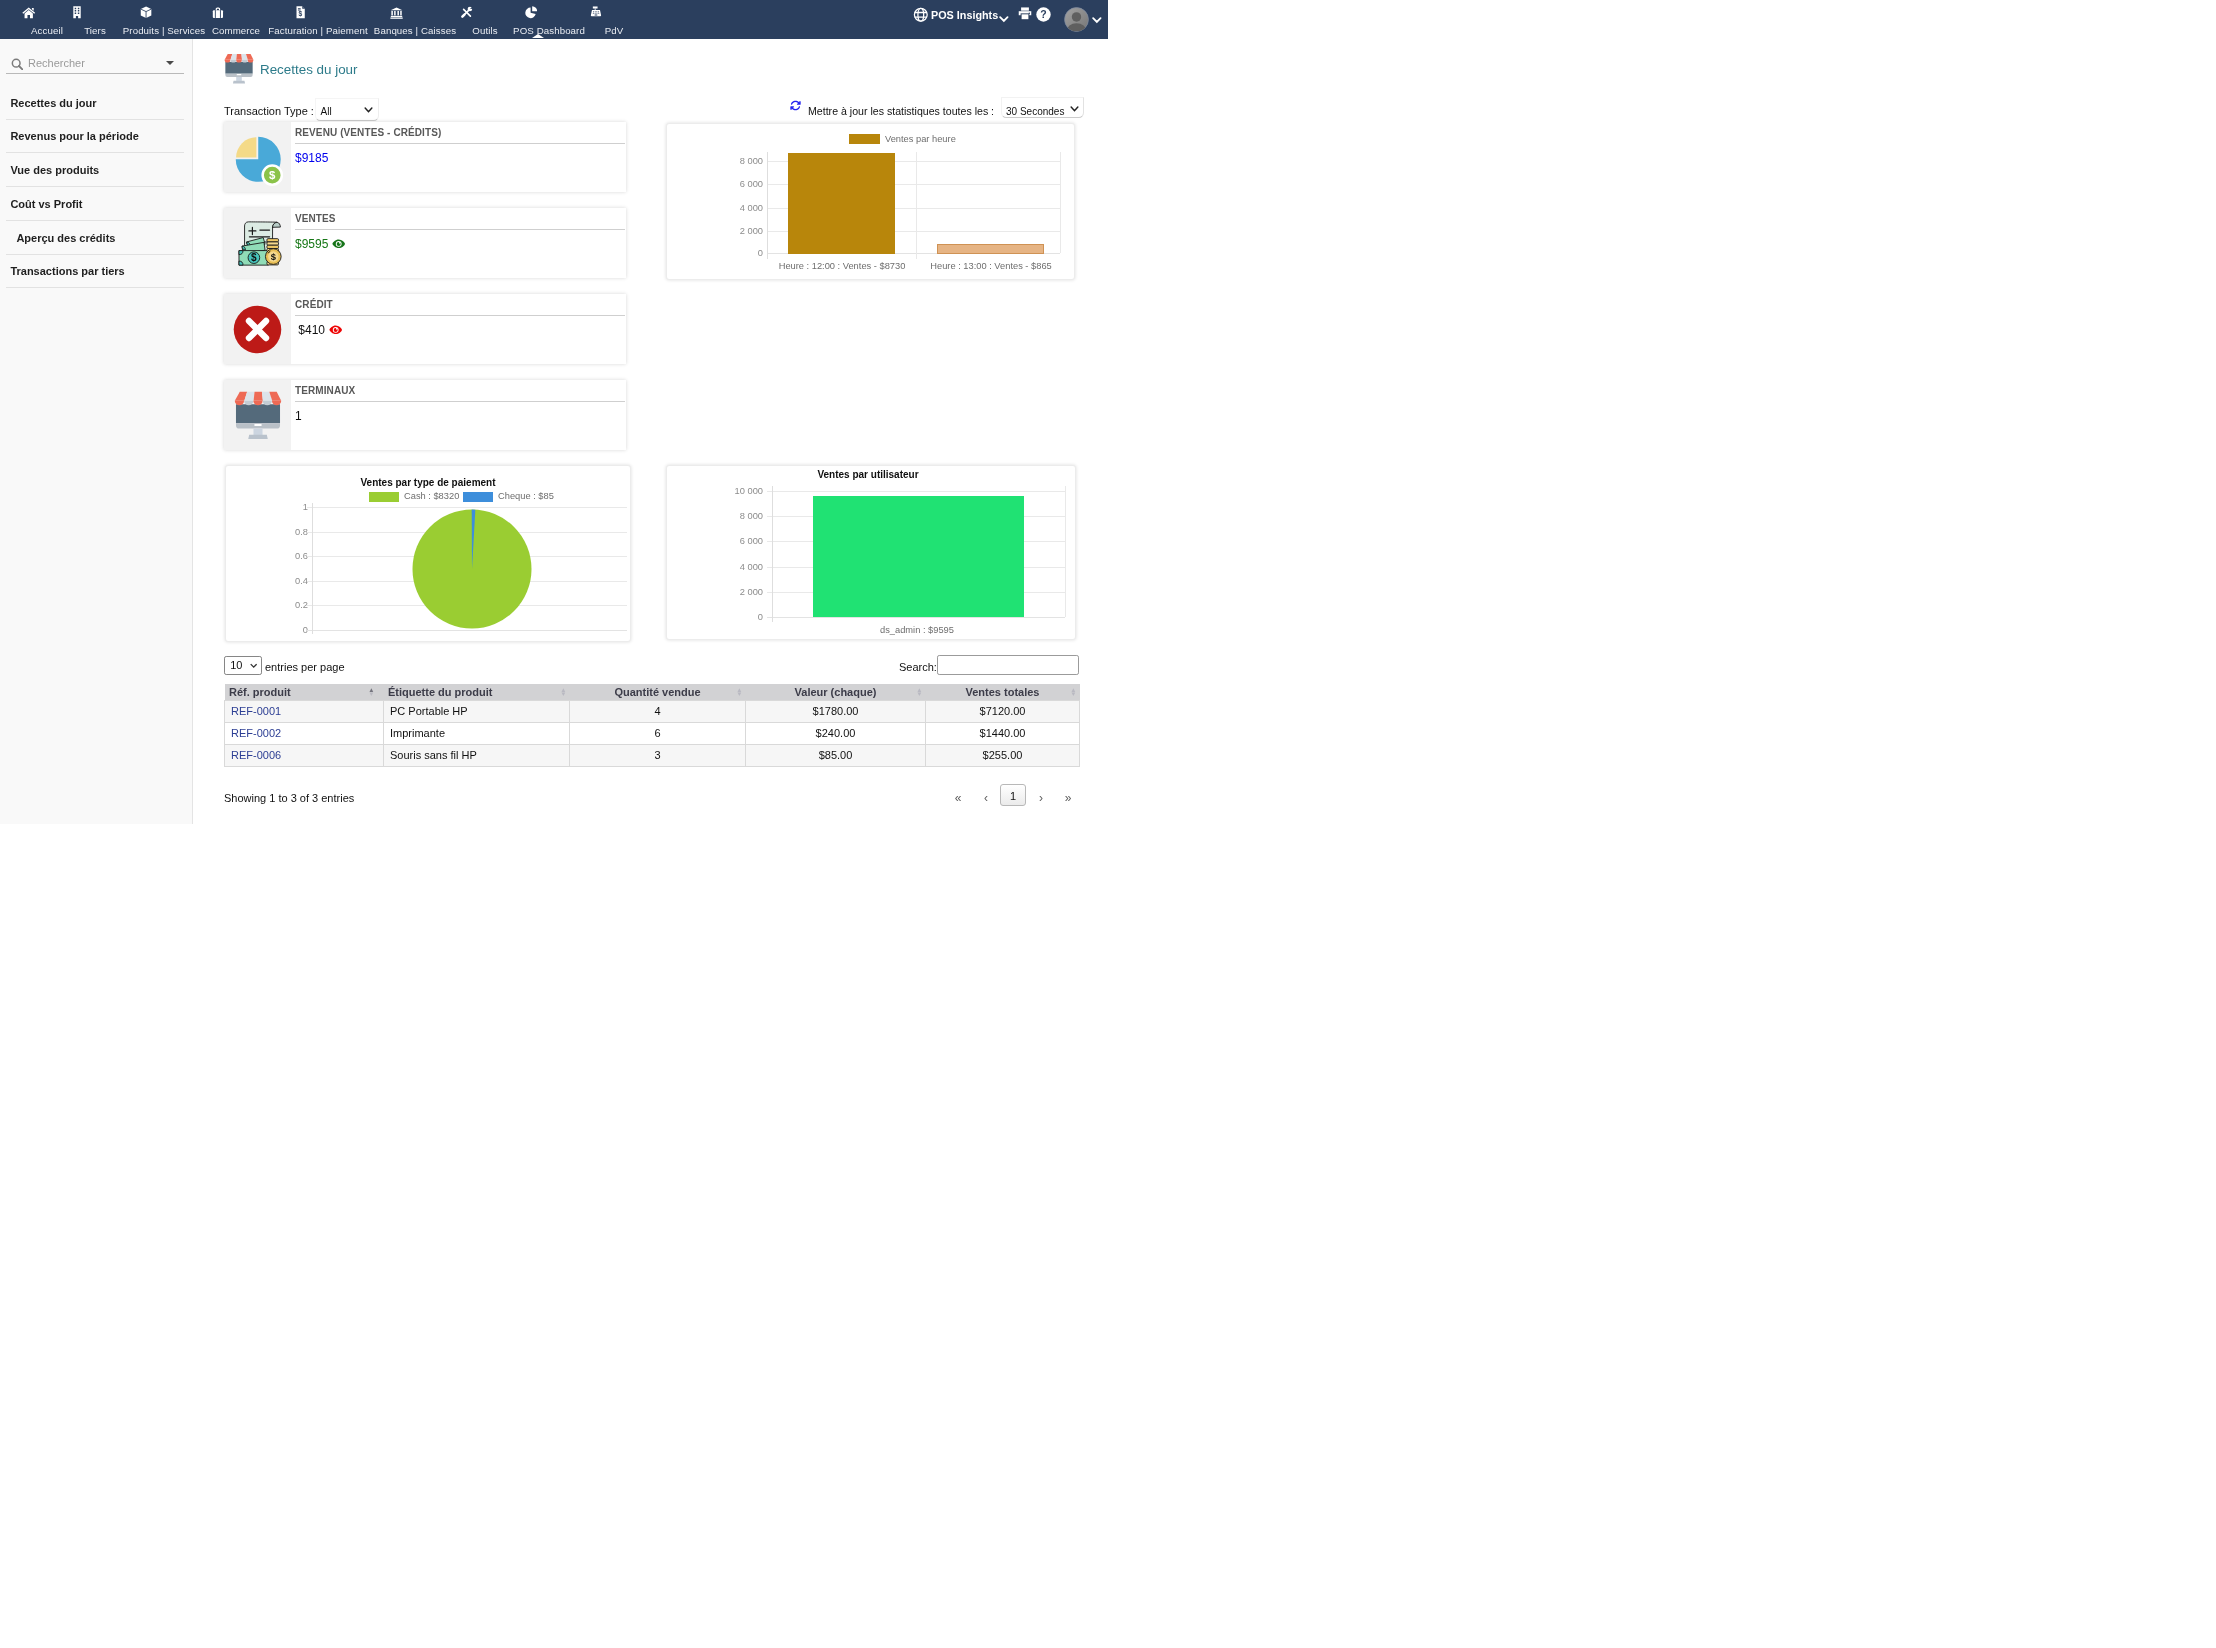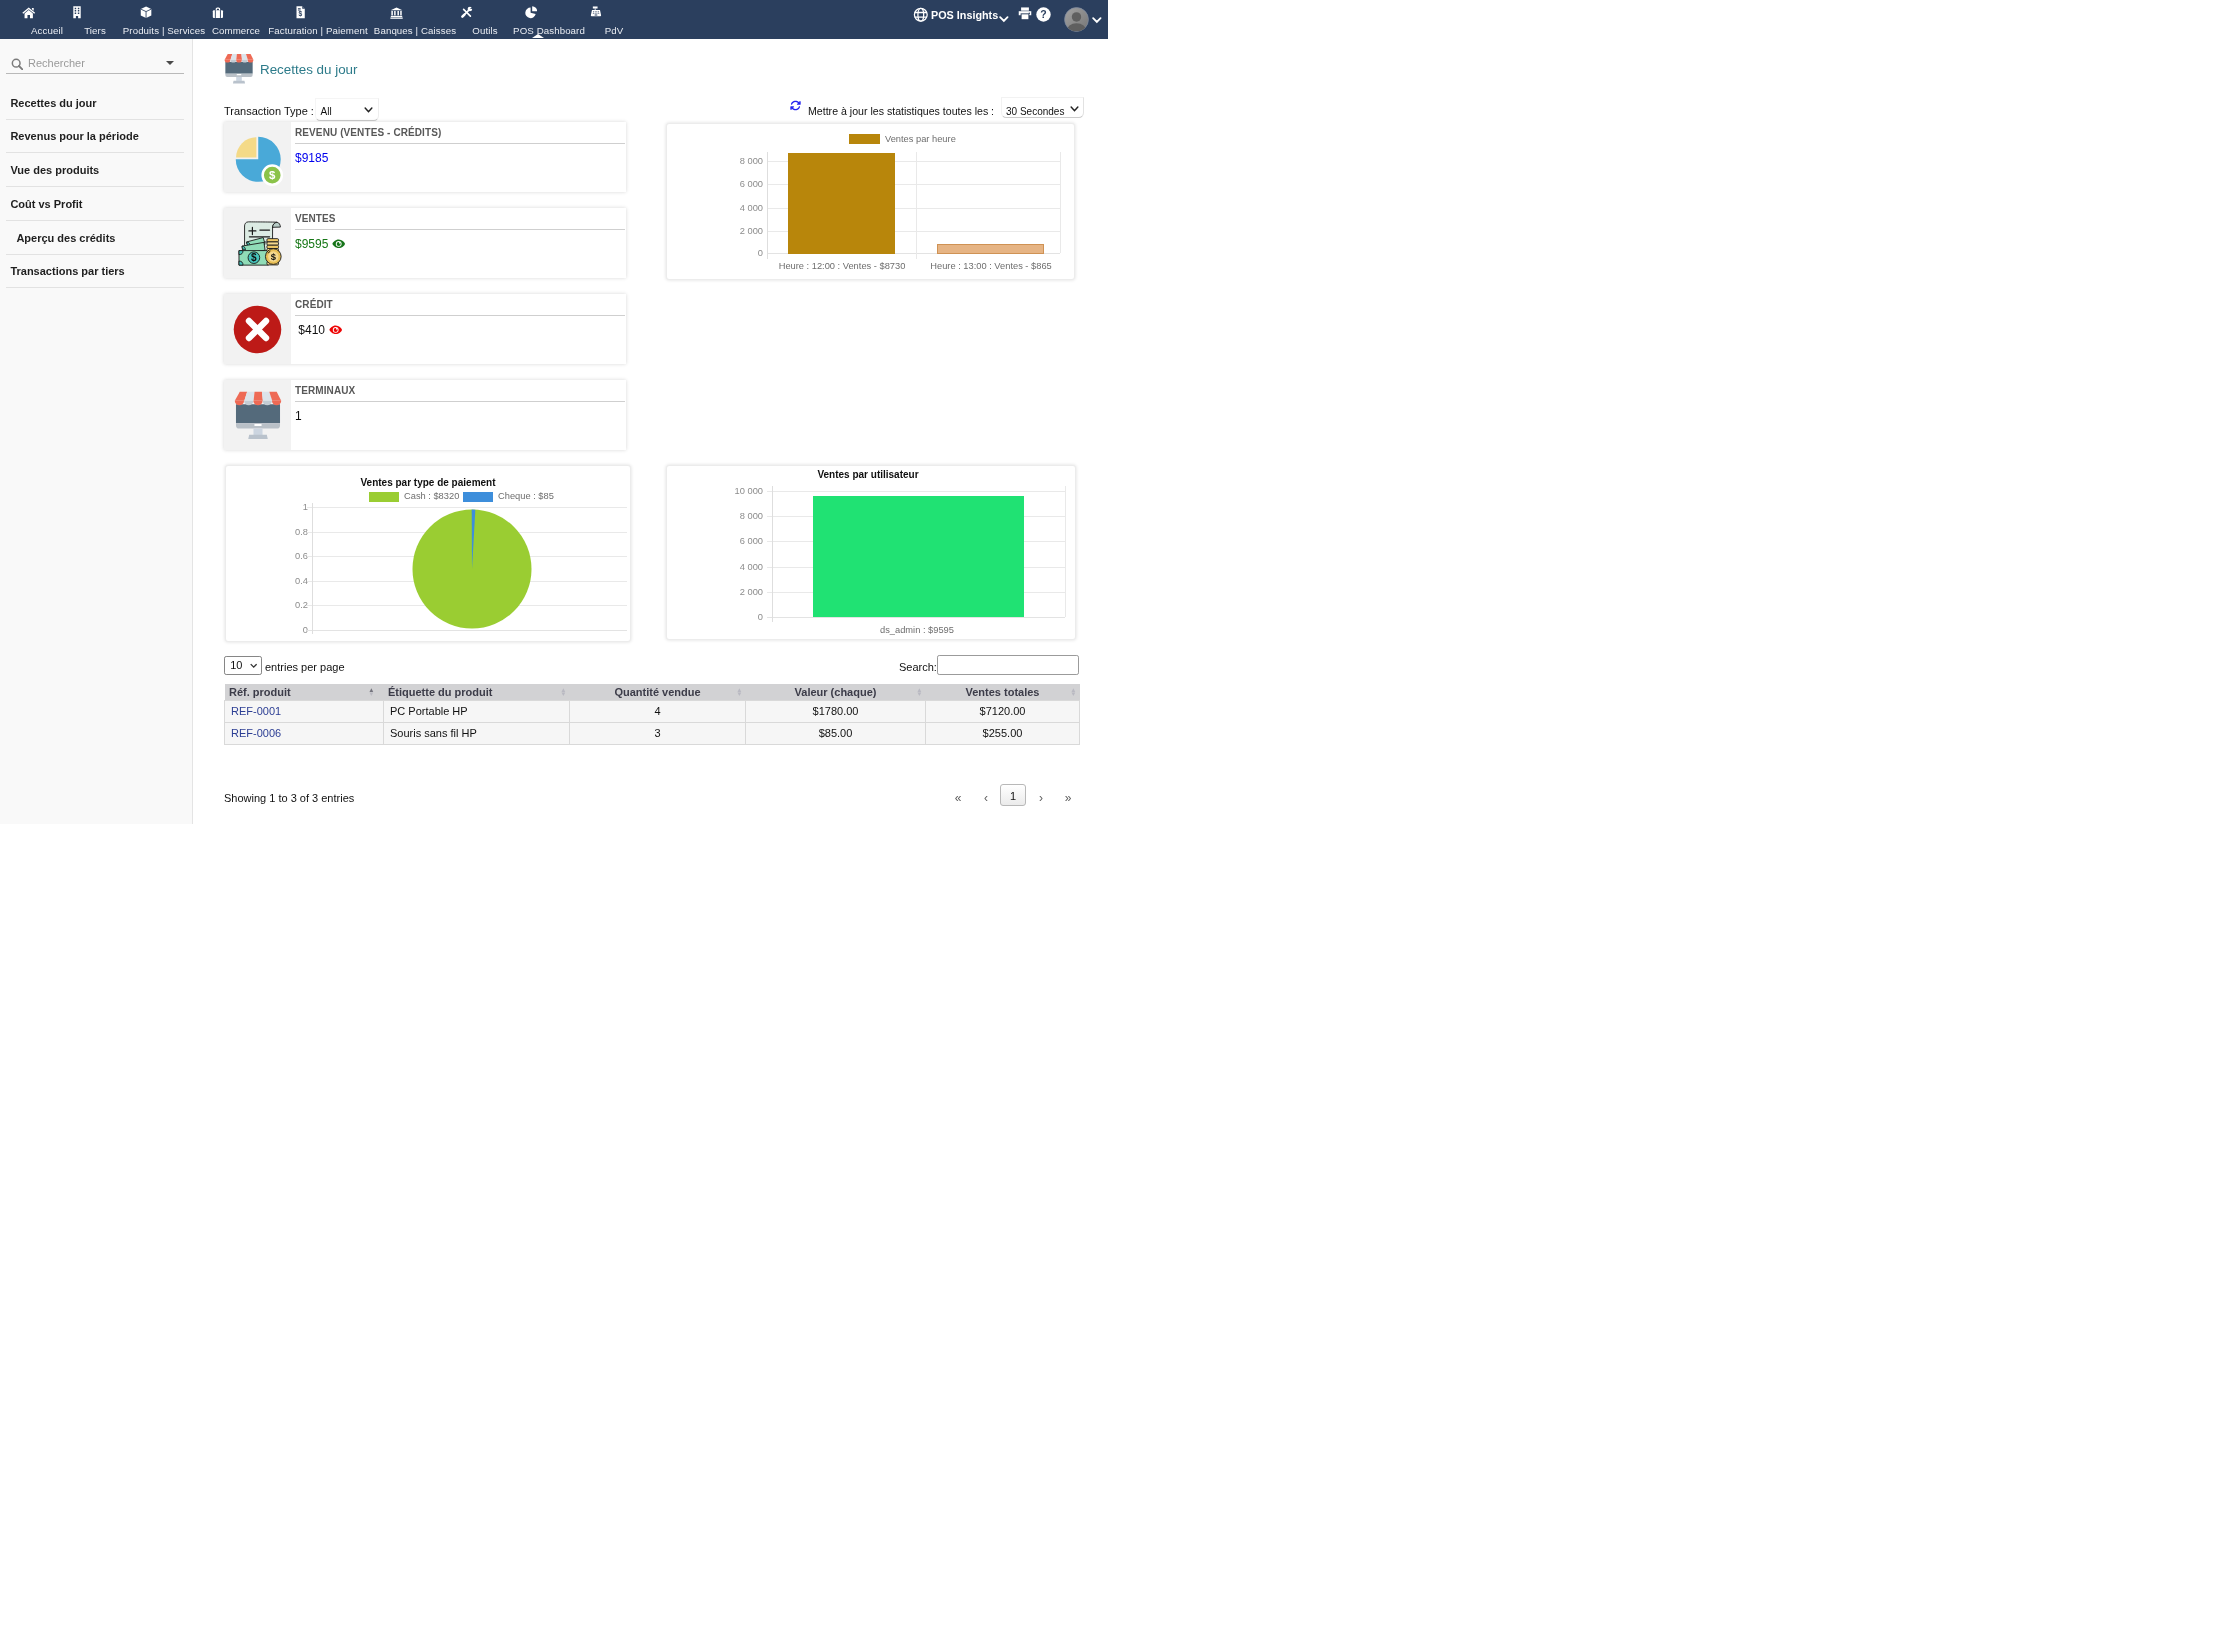--- a/index.html
+++ b/index.html
@@ -483,20 +483,27 @@
               <span>▼</span>
             </span></th>
     </tr>
     <tr class="odd">
           <td><a>REF-0001</a></td>
           <td>PC Portable HP</td>
           <td class="c">4</td>
           <td class="c">$1780.00</td>
           <td class="c">$7120.00</td>
         </tr>
+    <tr class="even">
+          <td><a>REF-0002</a></td>
+          <td>Imprimante</td>
+          <td class="c">6</td>
+          <td class="c">$240.00</td>
+          <td class="c">$1440.00</td>
+        </tr>
     <tr class="odd">
           <td><a>REF-0006</a></td>
           <td>Souris sans fil HP</td>
           <td class="c">3</td>
           <td class="c">$85.00</td>
           <td class="c">$255.00</td>
         </tr>
   </tbody>
     </table>
 

